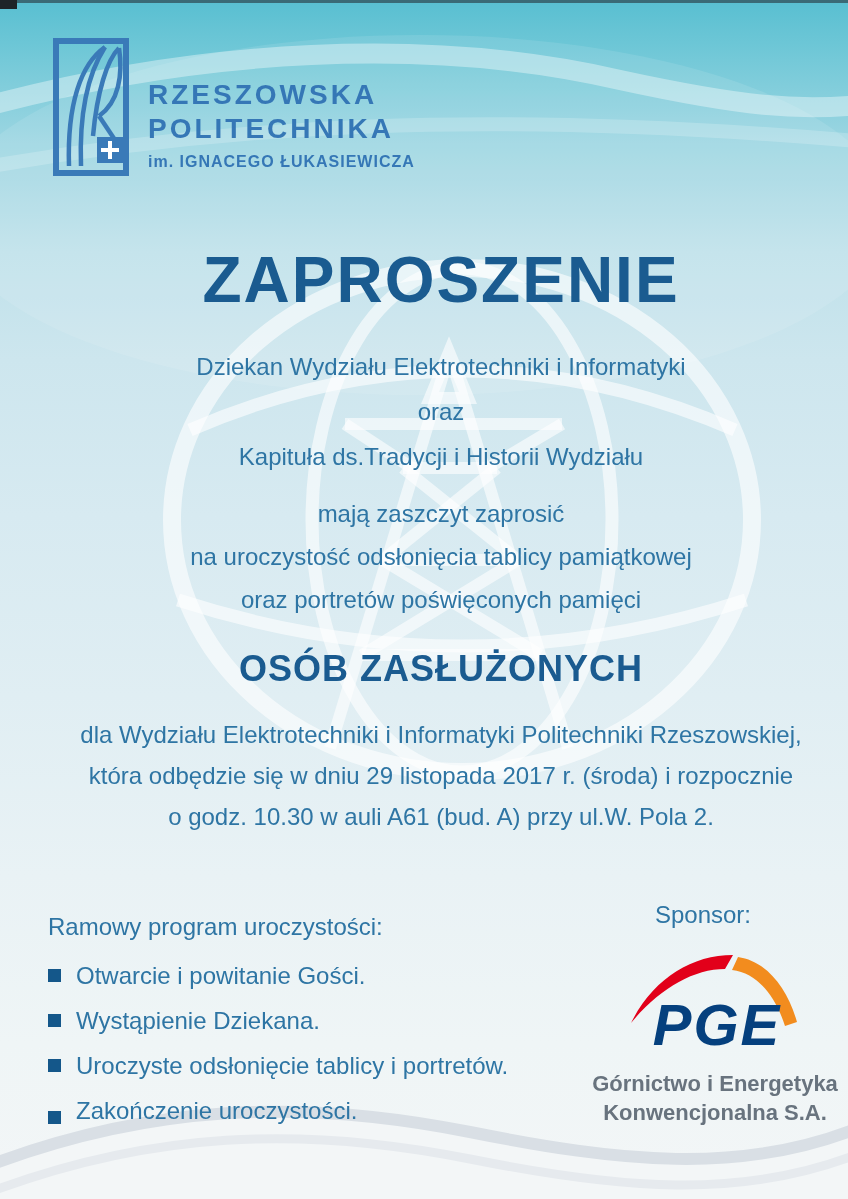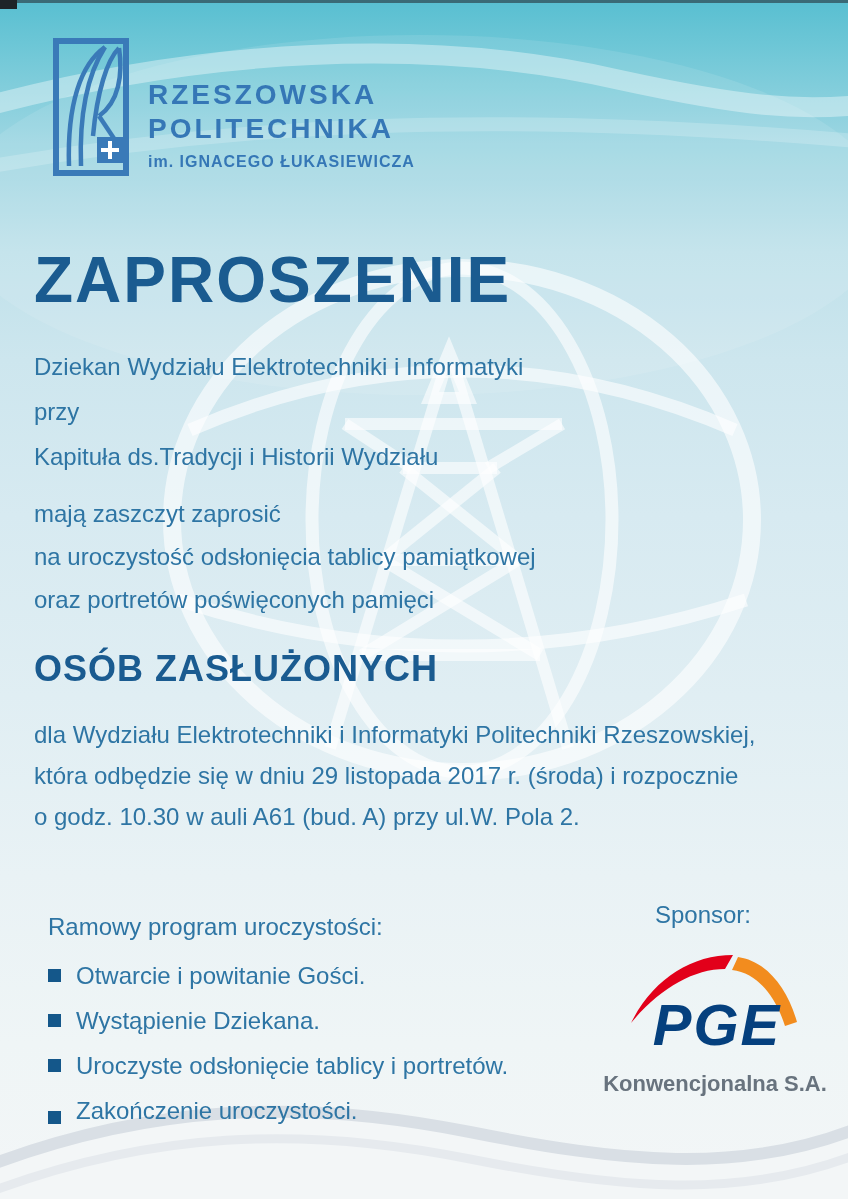--- a/index.html
+++ b/index.html
@@ -19,21 +19,21 @@
   .scan-corner{position:absolute;top:0;left:0;width:17px;height:9px;background:#1e2428;z-index:4;}
   
   .decor{position:absolute;inset:0;z-index:1;}
   
   .header{position:absolute;top:38px;left:53px;display:flex;gap:19px;z-index:2;}
   .logo-mark{width:76px;height:138px;}
   .header-text{padding-top:40px;color:#3577b6;}
   .uni-name{font-size:28px;font-weight:bold;letter-spacing:3px;line-height:34px;}
   .uni-patron{font-size:16px;font-weight:bold;letter-spacing:1px;margin-top:7px;}
   .main{position:absolute;top:244px;left:0;width:100%;box-sizing:border-box;
-        padding-left:34px;text-align:left;z-index:2;color:#2e75a4;}
+        padding-left:34px;text-align:center;z-index:2;color:#2e75a4;}
   .title{margin:0;font-size:64px;line-height:72px;font-weight:bold;letter-spacing:2px;color:#1a5b90;}
   .hosts{margin-top:28px;font-size:24px;line-height:45px;}
   .intro{margin-top:13px;font-size:24px;line-height:43px;}
   .honorees{margin:16px 0 0 0;font-size:36px;line-height:64px;font-weight:bold;letter-spacing:1px;color:#1a5b90;}
   .details{margin-top:13px;font-size:24px;line-height:41px;}
   .details b{font-weight:normal;}
   .footer{position:absolute;top:893px;left:0;right:3px;z-index:2;color:#2e75a4;}
   .program{margin-left:48px;width:530px;font-size:24px;}
   .program-heading{margin-top:14px;line-height:40px;}
   .program-list{list-style:none;margin:6px 0 0 0;padding:0;}
@@ -112,21 +112,21 @@
       <div class="uni-name">POLITECHNIKA</div>
       <div class="uni-patron">im. IGNACEGO ŁUKASIEWICZA</div>
     </div>
   </div>
 
   <div class="main">
     <h1 class="title">ZAPROSZENIE</h1>
 
     <div class="hosts">
       <div>Dziekan Wydziału Elektrotechniki i Informatyki</div>
-      <div>przy</div>
+      <div>oraz</div>
       <div>Kapituła ds.Tradycji i Historii Wydziału</div>
     </div>
 
     <div class="intro">
       <div>mają zaszczyt zaprosić</div>
       <div>na uroczystość odsłonięcia tablicy pamiątkowej</div>
       <div>oraz portretów poświęconych pamięci</div>
     </div>
 
     <h2 class="honorees">OSÓB ZASŁUŻONYCH</h2>
@@ -162,18 +162,19 @@
     </div>
 
     <div class="sponsor">
       <div class="sponsor-label">Sponsor:</div>
       <svg class="pge-logo" width="180" height="116" viewBox="0 0 180 116">
         <path d="M6,80 C28,36 66,12 108,12 L100,26 C68,26 34,46 6,80 Z" fill="#e2001a"></path>
         <path d="M113,14 C141,18 162,44 172,79 L160,83 C150,52 132,30 107,27 Z" fill="#f28c1e"></path>
         <text x="92" y="102" font-size="58" font-weight="bold" font-style="italic" fill="#05407e" text-anchor="middle" letter-spacing="2" font-family="Liberation Sans, DejaVu Sans, sans-serif">PGE</text>
       </svg>
       <div class="company">
+        <div>Górnictwo i Energetyka</div>
         <div>Konwencjonalna S.A.</div>
       </div>
     </div>
   </div>
 
 </div>
 
 </body></html>

